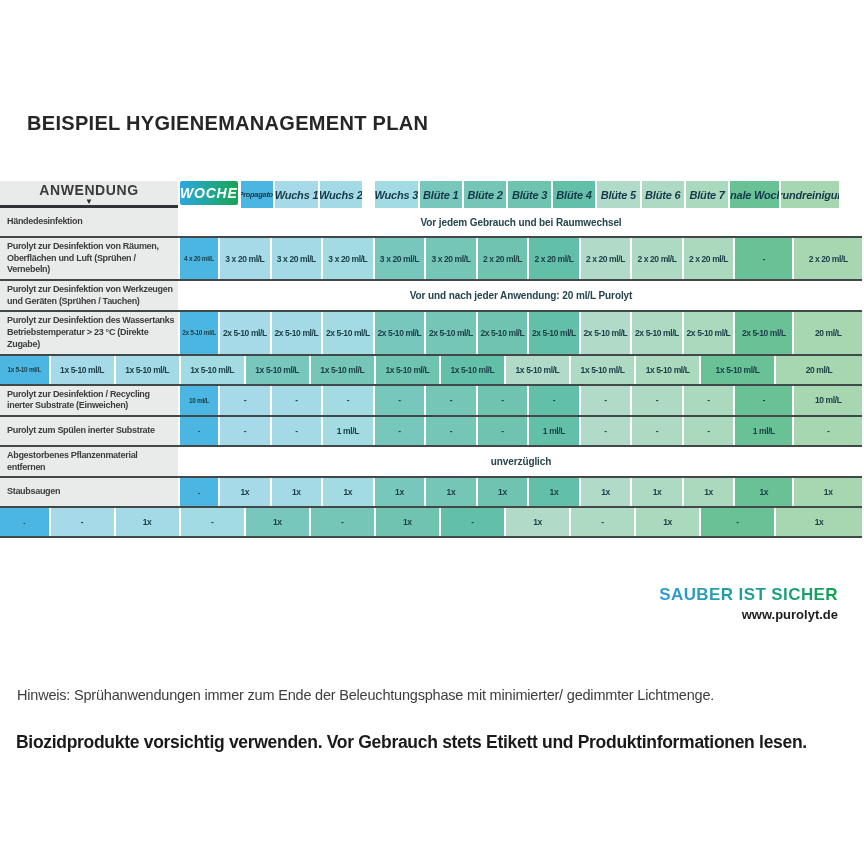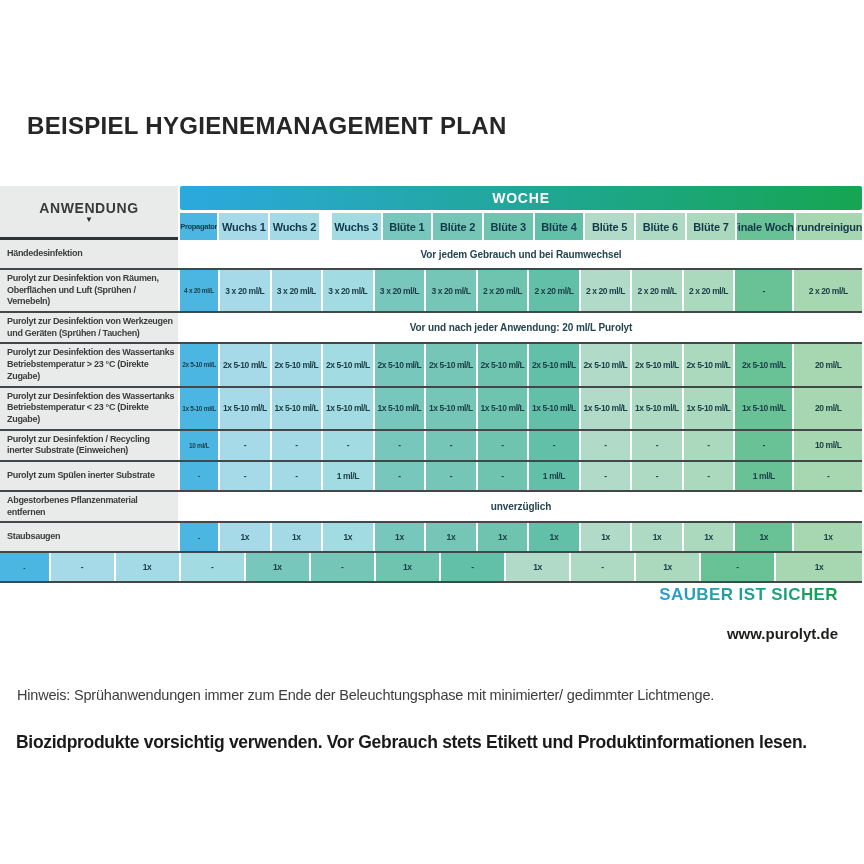--- a/index.html
+++ b/index.html
@@ -4,34 +4,34 @@
 <style>
   * { margin:0; padding:0; box-sizing:border-box; }
   html,body { background:#ffffff; }
   body {
     width:864px; height:864px;
     font-family:"Liberation Sans", sans-serif;
     color:#222; overflow:hidden; position:relative;
   }
   .page-title {
     margin:112px 2px 0 27px;
-    font-size:24px; font-weight:800; letter-spacing:.3px;
+    font-size:20px; font-weight:800; letter-spacing:.3px;
     color:#262626;
   }
   
   .plan-table { margin-top:46px; width:862px; display:flex; flex-direction:column; }
   .thead { display:flex; gap:2px; }
   .anw-cell {
     width:178px; flex:0 0 178px; background:#e9eaea;
     display:flex; flex-direction:column; align-items:center; justify-content:center; gap:1px;
     border-bottom:3px solid #303335;
   }
   .anw-label { font-size:14px; font-weight:700; letter-spacing:.6px; color:#3a3a3a; }
   .anw-arrow { font-size:8px; color:#2b2b2b; line-height:6px; }
-  .head-right { flex:1 1 auto; display:flex; flex-direction:column; gap:3px; }
+  .head-right { flex:1 1 auto; display:flex; gap:3px;font-style:italic; }
   .woche-banner {
     height:24px; border-radius:2px;
     display:flex; align-items:center; justify-content:center;
     color:#ffffff; font-size:14px; font-weight:700; letter-spacing:.8px;
   }
   .colrow { display:flex; gap:2px; height:27px; }
   .colhead {
     flex:52 1 0; display:flex; align-items:center; justify-content:center;
     font-size:11px; font-weight:700; letter-spacing:-.2px; color:#14384a;
     white-space:nowrap; overflow:hidden;
@@ -57,21 +57,21 @@
     display:flex; align-items:center; justify-content:center;
     font-size:10px; font-weight:600; color:#25454f; letter-spacing:-.1px;
   }
   
   .brand { position:absolute; right:26px; top:585px; text-align:right; }
   .slogan {
     font-size:17px; font-weight:800; letter-spacing:.4px;
     -webkit-background-clip:text; background-clip:text; color:transparent;
     display:inline-block;
   }
-  .website { font-size:15px; font-weight:700; color:#1d1d1b; margin-top:20px; }
+  .website { font-size:13px; font-weight:700; color:#1d1d1b; margin-top:2px; }
   .note {
     position:absolute; left:17px; top:687px;
     font-size:14.5px; font-weight:400; color:#3d3d3d; letter-spacing:-.2px;
   }
   .warning {
     position:absolute; left:16px; top:732px;
     font-size:17.5px; font-weight:800; color:#1a1a1a; letter-spacing:-.3px;
   }
 </style>
 </head>
@@ -139,21 +139,20 @@
         <div class="cell c5" style="background: rgb(117, 198, 182);">2x 5-10 ml/L</div>
         <div class="cell c6" style="background: rgb(111, 196, 175);">2x 5-10 ml/L</div>
         <div class="cell c7" style="background: rgb(99, 192, 168);">2x 5-10 ml/L</div>
         <div class="cell c8" style="background: rgb(177, 219, 200);">2x 5-10 ml/L</div>
         <div class="cell c9" style="background: rgb(174, 218, 195);">2x 5-10 ml/L</div>
         <div class="cell c10" style="background: rgb(171, 217, 190);">2x 5-10 ml/L</div>
         <div class="cell c11" style="background: rgb(104, 194, 150);">2x 5-10 ml/L</div>
         <div class="cell c12" style="background: rgb(167, 215, 176);">20 ml/L</div>
       </div>
       <div class="row">
-        <div class="rowlabel">Purolyt zur Desinfektion des Wassertanks Betriebstemperatur &lt; 23 °C (Direkte Zugabe)</div>
         <div class="cell c0" style="background: rgb(76, 182, 227);">1x 5-10 ml/L</div>
         <div class="cell c1" style="background: rgb(167, 218, 232);">1x 5-10 ml/L</div>
         <div class="cell c2" style="background: rgb(164, 218, 229);">1x 5-10 ml/L</div>
         <div class="cell c3" style="background: rgb(162, 219, 225);">1x 5-10 ml/L</div>
         <div class="cell c4" style="background: rgb(119, 199, 188);">1x 5-10 ml/L</div>
         <div class="cell c5" style="background: rgb(117, 198, 182);">1x 5-10 ml/L</div>
         <div class="cell c6" style="background: rgb(111, 196, 175);">1x 5-10 ml/L</div>
         <div class="cell c7" style="background: rgb(99, 192, 168);">1x 5-10 ml/L</div>
         <div class="cell c8" style="background: rgb(177, 219, 200);">1x 5-10 ml/L</div>
         <div class="cell c9" style="background: rgb(174, 218, 195);">1x 5-10 ml/L</div>

